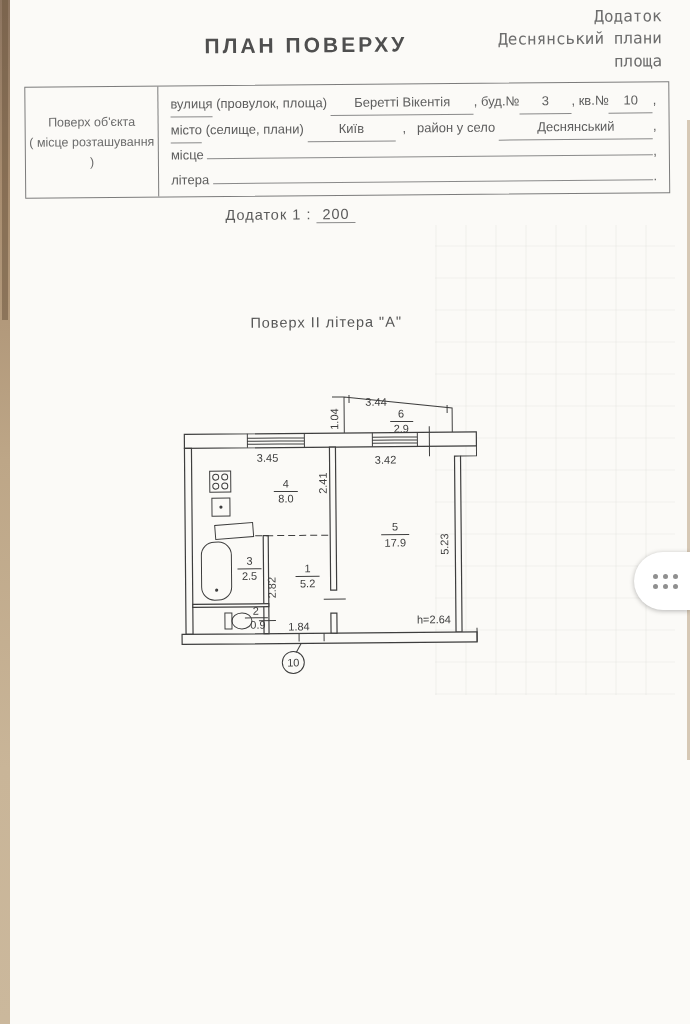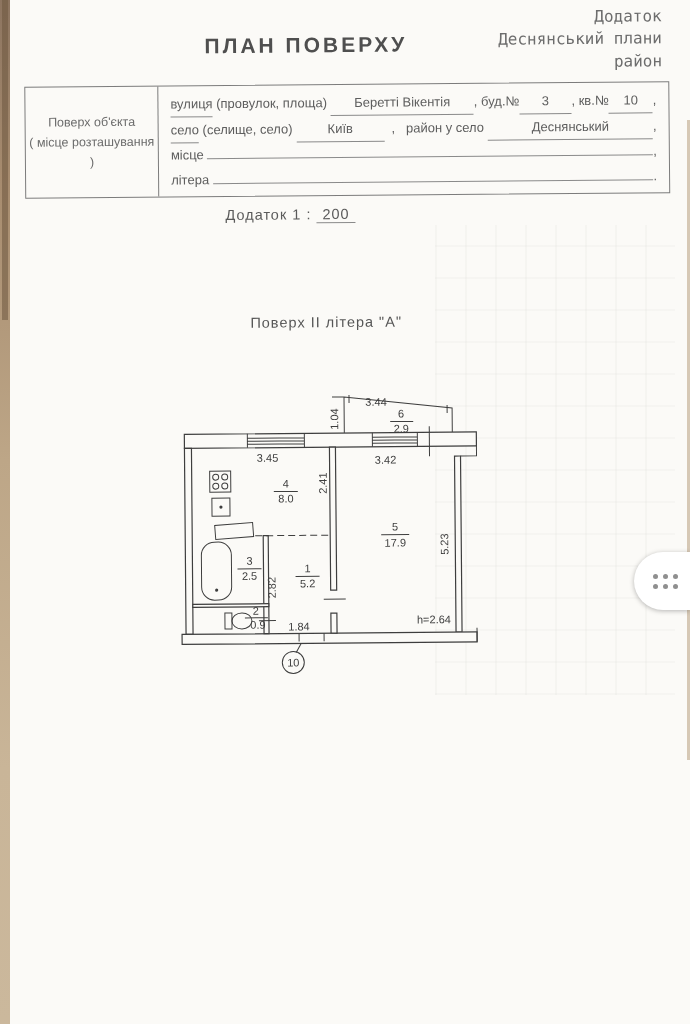--- a/index.html
+++ b/index.html
@@ -54,21 +54,21 @@
 <body>
 
 <div id="page">
   <div id="bleed"></div>
 
   <div id="scan">
 
     <div class="appendix">
       <div>Додаток</div>
       <div>Деснянський плани</div>
-      <div>район</div>
+      <div>площа</div>
     </div>
 
     <div class="title">ПЛАН ПОВЕРХУ</div>
 
     <div class="addr">
       <div class="addr-left">
         <div>Поверх об'єкта</div>
         <div>( місце розташування )</div>
       </div>
       <div class="addr-right">
@@ -76,22 +76,22 @@
           <span class="lab-u">вулиця</span>
             <span class="sp"> (провулок, площа) </span>
             <span class="fill">Беретті Вікентія</span>
             <span>, буд.№</span>
             <span class="val" style="width:52px">3</span>
             <span>, кв.№</span>
             <span class="val" style="width:44px">10</span>
             <span>,</span>
         </div>
         <div class="frow">
-          <span class="lab-u">село</span>
-            <span class="sp"> (селище, село) </span>
+          <span class="lab-u">місто</span>
+            <span class="sp"> (селище, плани) </span>
             <span class="val" style="width:88px">Київ</span>
             <span class="sp">&nbsp;&nbsp;,&nbsp;&nbsp;&nbsp;</span>
             <span>район у село</span>
             <span class="sp">&nbsp;</span>
             <span class="fill">Деснянський</span>
             <span>,</span>
         </div>
         <div class="frow">
           <span>місце</span>
             <span class="sp">&nbsp;</span>

